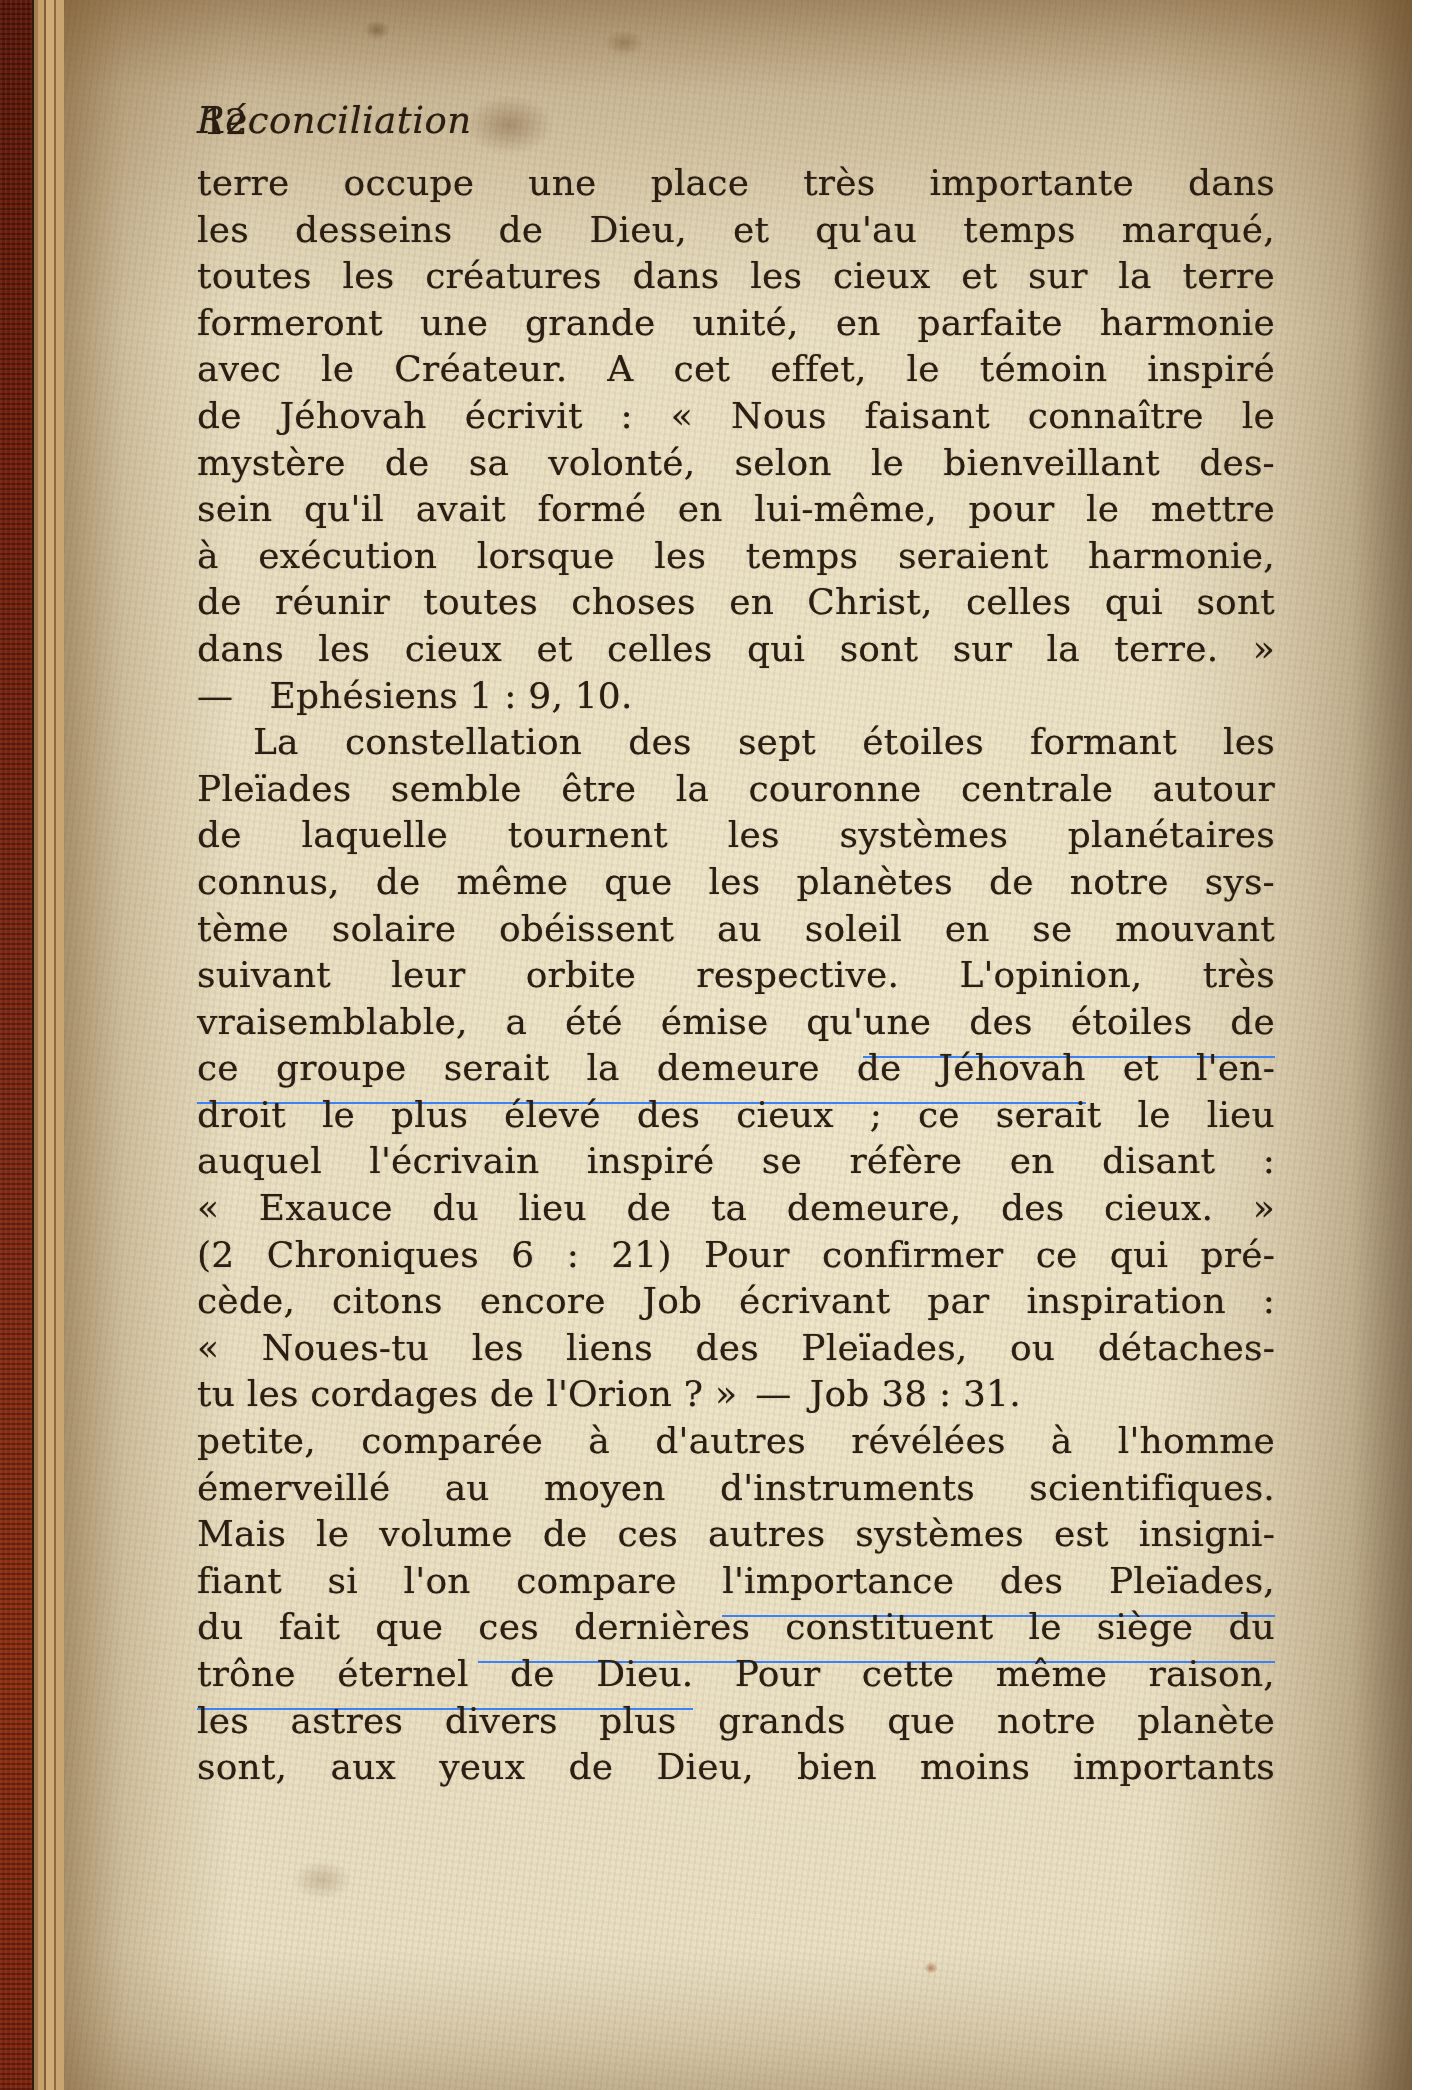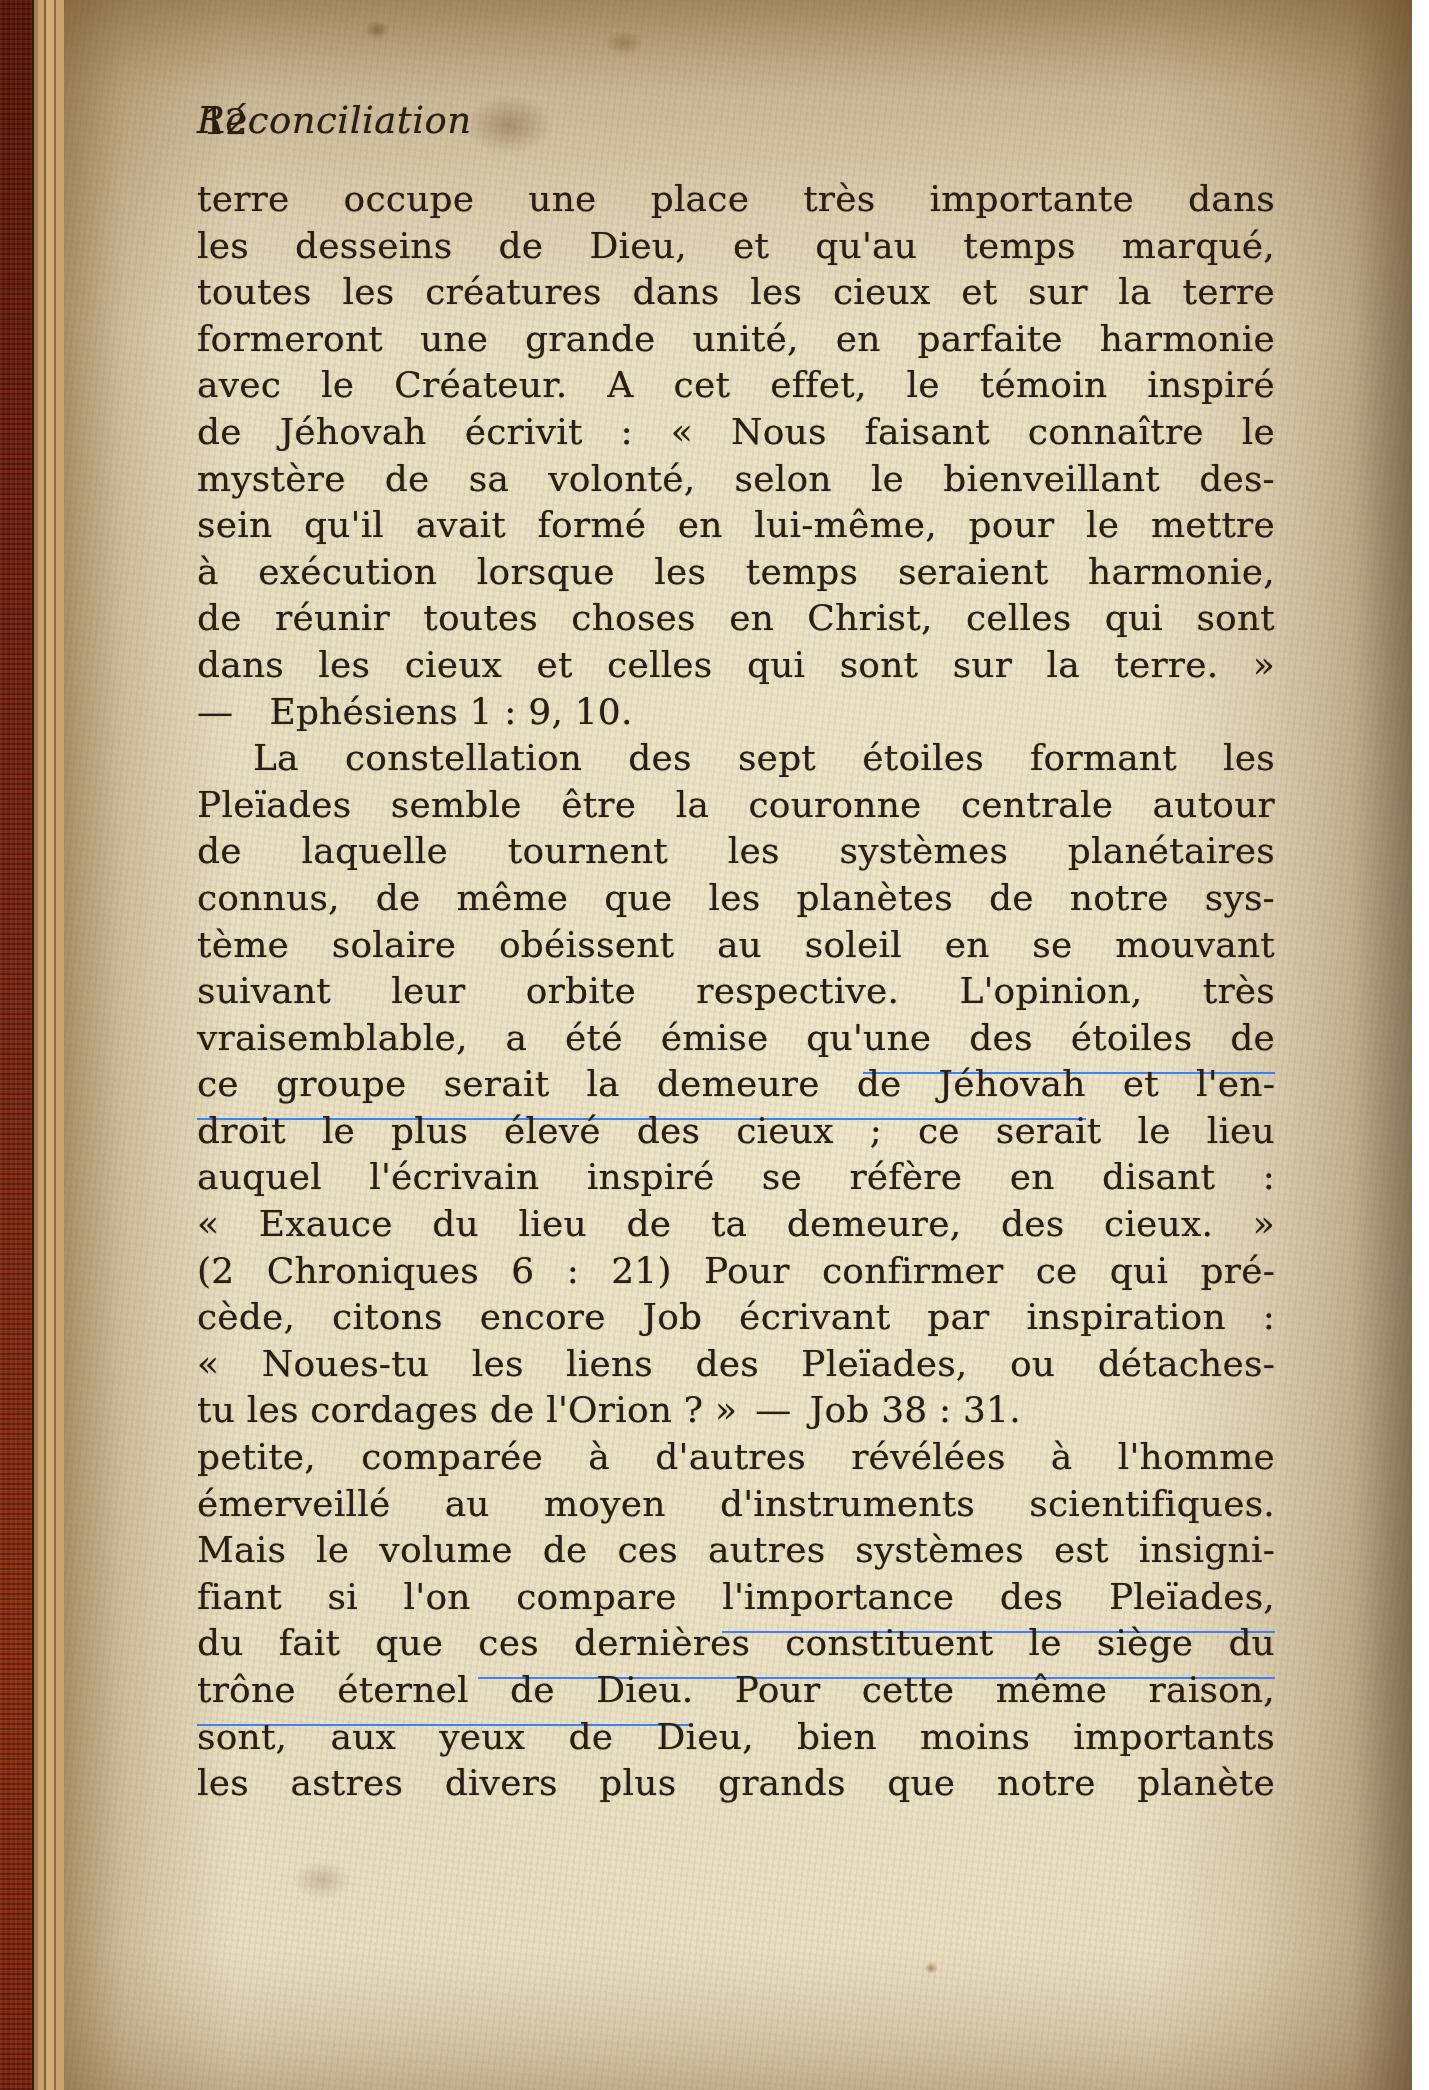--- a/index.html
+++ b/index.html
@@ -52,21 +52,21 @@
   .pg-header{position:relative;height:50px;}
   .page-num{
     position:absolute;left:6px;top:4px;font-size:35px;line-height:40px;
     text-shadow:0 0 1px rgba(42,30,18,.65);
   }
   .running-title{
     position:absolute;left:0;right:60px;top:0;text-align:left;
     font-style:italic;font-size:37px;line-height:46px;letter-spacing:.5px;
     text-shadow:0 0 1px rgba(42,30,18,.6);
   }
-  .text-body{margin-top:28px;}
+  .text-body{margin-top:12px;}
   .line{
     font-size:36px;line-height:46.6px;height:46.6px;
     text-align:justify;text-align-last:justify;
     text-shadow:0 0 1px rgba(42,30,18,.6);
     letter-spacing:.2px;
   }
   .line.left{text-align:center;text-align-last:left;}
   .line.indent{text-indent:56px;}
   .u{border-bottom:2px solid #3b82f6;padding-bottom:14px;}
 </style>
@@ -116,17 +116,17 @@
         <div class="line"><span>(2 Chroniques 6 : 21) Pour confirmer ce qui pré-</span></div>
         <div class="line"><span>cède, citons encore Job écrivant par inspiration :</span></div>
         <div class="line"><span>« Noues-tu les liens des Pleïades, ou détaches-</span></div>
         <div class="line left"><span>tu les cordages de l'Orion ? » — Job 38 : 31.</span></div>
         <div class="line"><span>petite, comparée à d'autres révélées à l'homme</span></div>
         <div class="line"><span>émerveillé au moyen d'instruments scientifiques.</span></div>
         <div class="line"><span>Mais le volume de ces autres systèmes est insigni-</span></div>
         <div class="line"><span>fiant si l'on compare </span><span class="u">l'importance des Pleïades,</span></div>
         <div class="line"><span>du fait que </span><span class="u">ces dernières constituent le siège du</span></div>
         <div class="line"><span class="u">trône éternel de Dieu.</span><span> Pour cette même raison,</span></div>
+        <div class="line"><span>les astres divers plus grands que notre planète</span></div>
         <div class="line"><span>sont, aux yeux de Dieu, bien moins importants</span></div>
-        <div class="line"><span>les astres divers plus grands que notre planète</span></div>
       </div>
   </div>
 </div>
 
 </body></html>

